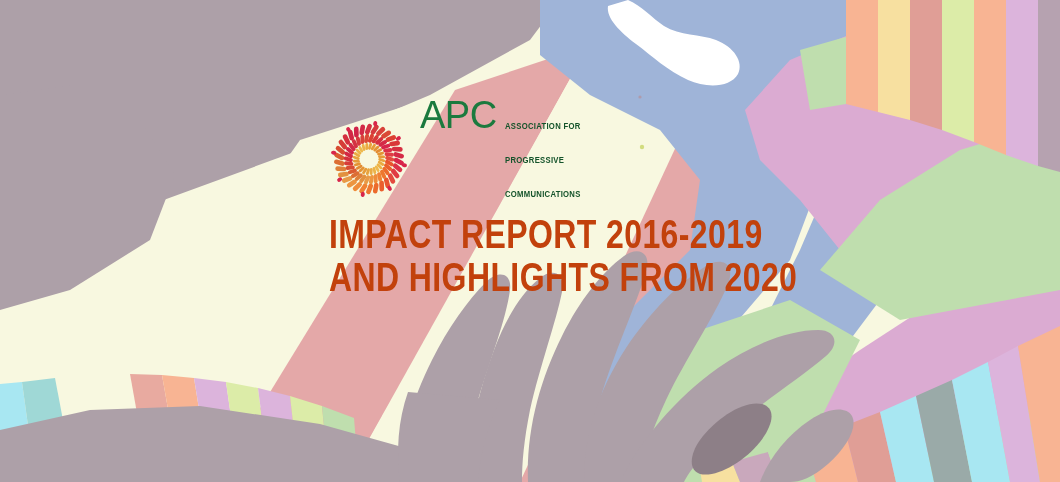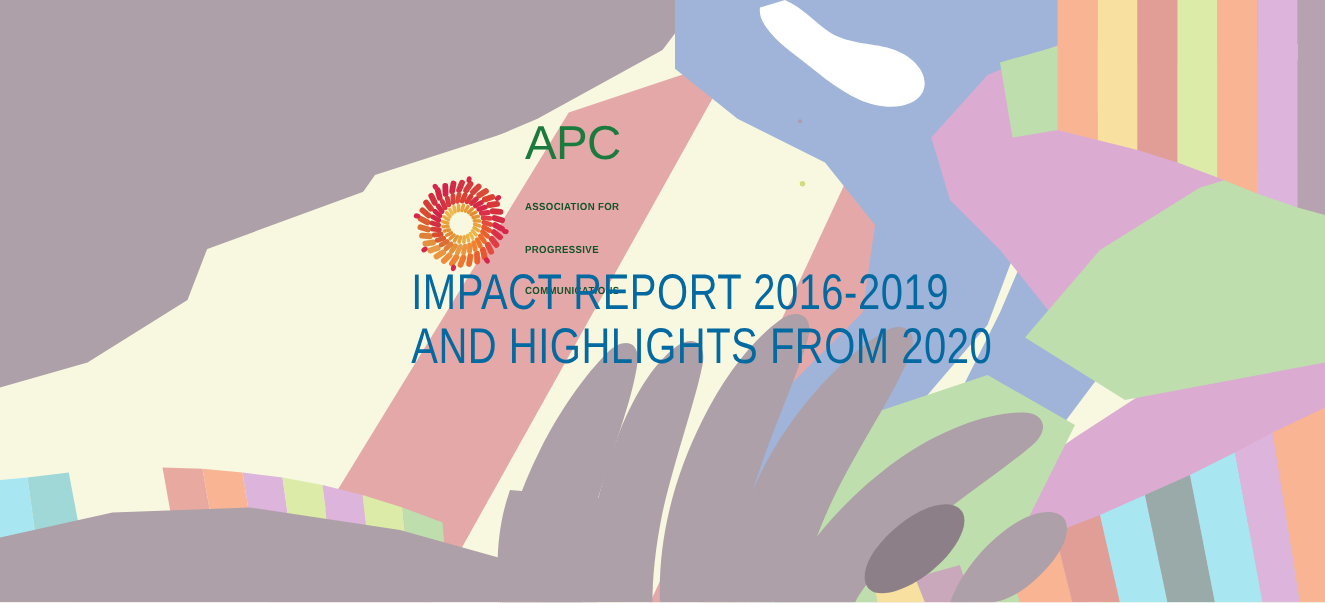--- a/index.html
+++ b/index.html
@@ -48,23 +48,24 @@
 
   #logo-mark {
     width: 78px;
     height: 78px;
     display: block;
     flex: 0 0 auto;
   }
 
   #logo-word {
     display: flex;
-    flex-direction: column;
+    flex-direction: row;
     justify-content: center;
     padding-top: 2px;
+    gap: 8px;
   }
 
   #logo-acronym {
     font-family: "Liberation Sans", sans-serif;
     font-size: 38px;
     line-height: 0.92;
     font-weight: 400;
     letter-spacing: -0.5px;
     color: #1b7a3e;
     margin: 0 0 4px 0;
@@ -80,23 +81,23 @@
     transform: scaleX(0.94);
     transform-origin: left center;
     white-space: pre;
   }
 
   
   #headline {
     position: absolute;
     left: 329px;
     top: 213px;
-    color: #0369a1;
+    color: #c2410c;
     font-family: "Liberation Sans", sans-serif;
-    font-weight: 400;
+    font-weight: 700;
     font-size: 40px;
     line-height: 43px;
     letter-spacing: 0.5px;
   }
   #headline .hl-line {
     display: block;
     transform: scaleX(0.80);
     transform-origin: left center;
     white-space: pre;
   }

